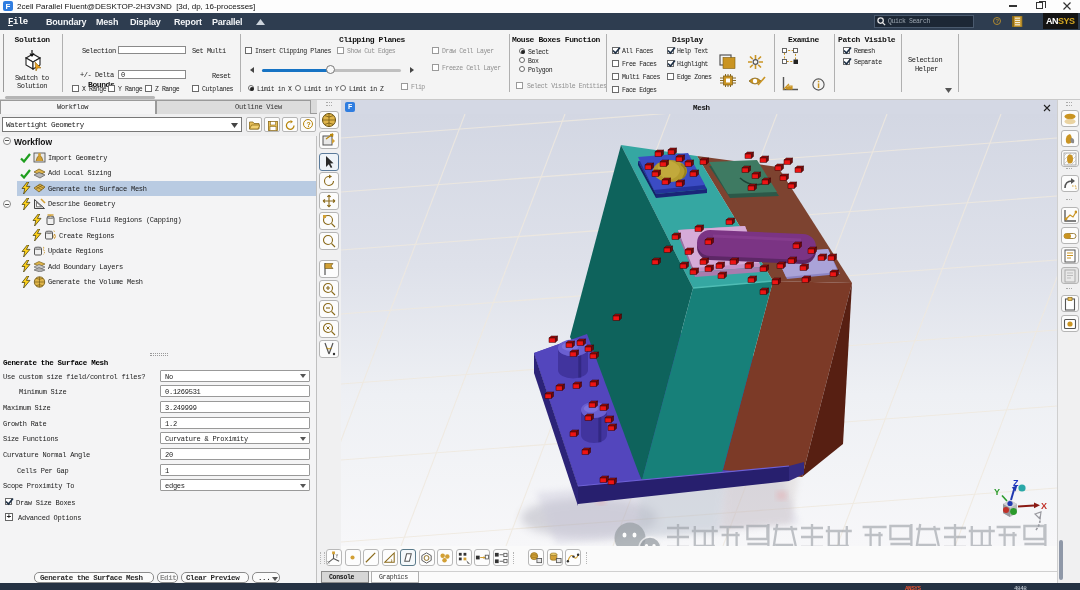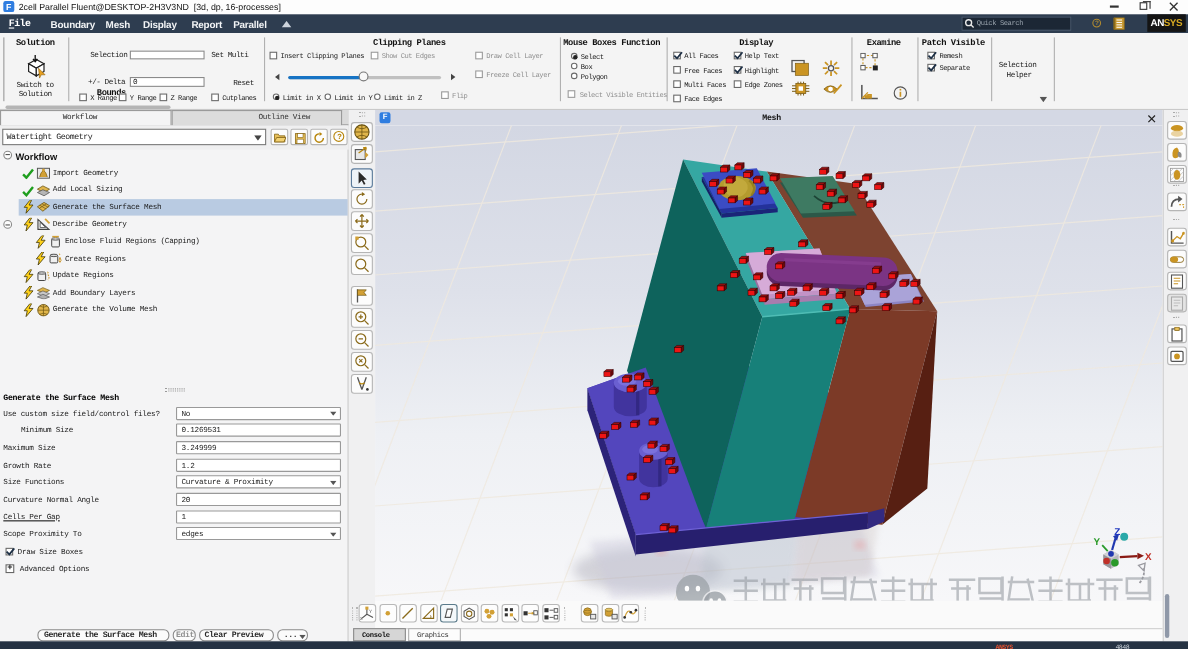--- a/index.html
+++ b/index.html
@@ -338,21 +338,21 @@
       <span style="position:absolute;left:165px;top:319.6px;font:normal 7px 'Liberation Mono',monospace;letter-spacing:-0.25px;color:#1a1a1a;white-space:nowrap;">1.2</span>
       <span style="position:absolute;left:3px;top:335.3px;font:normal 7px 'Liberation Mono',monospace;letter-spacing:-0.25px;color:#1a1a1a;white-space:nowrap;">Size Functions</span>
       <div class="abs" style="left:160px;top:332.3px;width:150px;height:12px;background:#fff;border:1px solid #999;border-radius:1px;"></div>
       <span style="position:absolute;left:165px;top:335.3px;font:normal 7px 'Liberation Mono',monospace;letter-spacing:-0.25px;color:#1a1a1a;white-space:nowrap;">Curvature &amp; Proximity</span>
       <svg class="abs" style="left:300px;top:336.8px" width="6" height="4" viewBox="0 0 6 4">
         <path d="M0 0 L6 0 L3 4 Z" fill="#555"></path>
       </svg>
       <span style="position:absolute;left:3px;top:351.0px;font:normal 7px 'Liberation Mono',monospace;letter-spacing:-0.25px;color:#1a1a1a;white-space:nowrap;">Curvature Normal Angle</span>
       <div class="abs" style="left:160px;top:348.0px;width:150px;height:12px;background:#fff;border:1px solid #999;border-radius:1px;"></div>
       <span style="position:absolute;left:165px;top:351.0px;font:normal 7px 'Liberation Mono',monospace;letter-spacing:-0.25px;color:#1a1a1a;white-space:nowrap;">20</span>
-      <span style="position:absolute;left:3px;top:366.7px;font:normal 7px 'Liberation Mono',monospace;letter-spacing:-0.25px;color:#1a1a1a;white-space:nowrap;text-decoration:underline;">Cells Per Gap</span>
+      <span style="position:absolute;left:17px;top:366.7px;font:normal 7px 'Liberation Mono',monospace;letter-spacing:-0.25px;color:#1a1a1a;white-space:nowrap;">Cells Per Gap</span>
       <div class="abs" style="left:160px;top:363.7px;width:150px;height:12px;background:#fff;border:1px solid #999;border-radius:1px;"></div>
       <span style="position:absolute;left:165px;top:366.7px;font:normal 7px 'Liberation Mono',monospace;letter-spacing:-0.25px;color:#1a1a1a;white-space:nowrap;">1</span>
       <span style="position:absolute;left:3px;top:382.4px;font:normal 7px 'Liberation Mono',monospace;letter-spacing:-0.25px;color:#1a1a1a;white-space:nowrap;">Scope Proximity To</span>
       <div class="abs" style="left:160px;top:379.4px;width:150px;height:12px;background:#fff;border:1px solid #999;border-radius:1px;"></div>
       <span style="position:absolute;left:165px;top:382.4px;font:normal 7px 'Liberation Mono',monospace;letter-spacing:-0.25px;color:#1a1a1a;white-space:nowrap;">edges</span>
       <svg class="abs" style="left:300px;top:383.9px" width="6" height="4" viewBox="0 0 6 4">
         <path d="M0 0 L6 0 L3 4 Z" fill="#555"></path>
       </svg>
       <span style="position:absolute;left:5px;top:398.1px;width:7px;height:7px;border:1px solid #6a6a6a;background:#fff;"></span>
       <svg style="position:absolute;left:4px;top:396.1px" width="11" height="11" viewBox="0 0 11 11">

